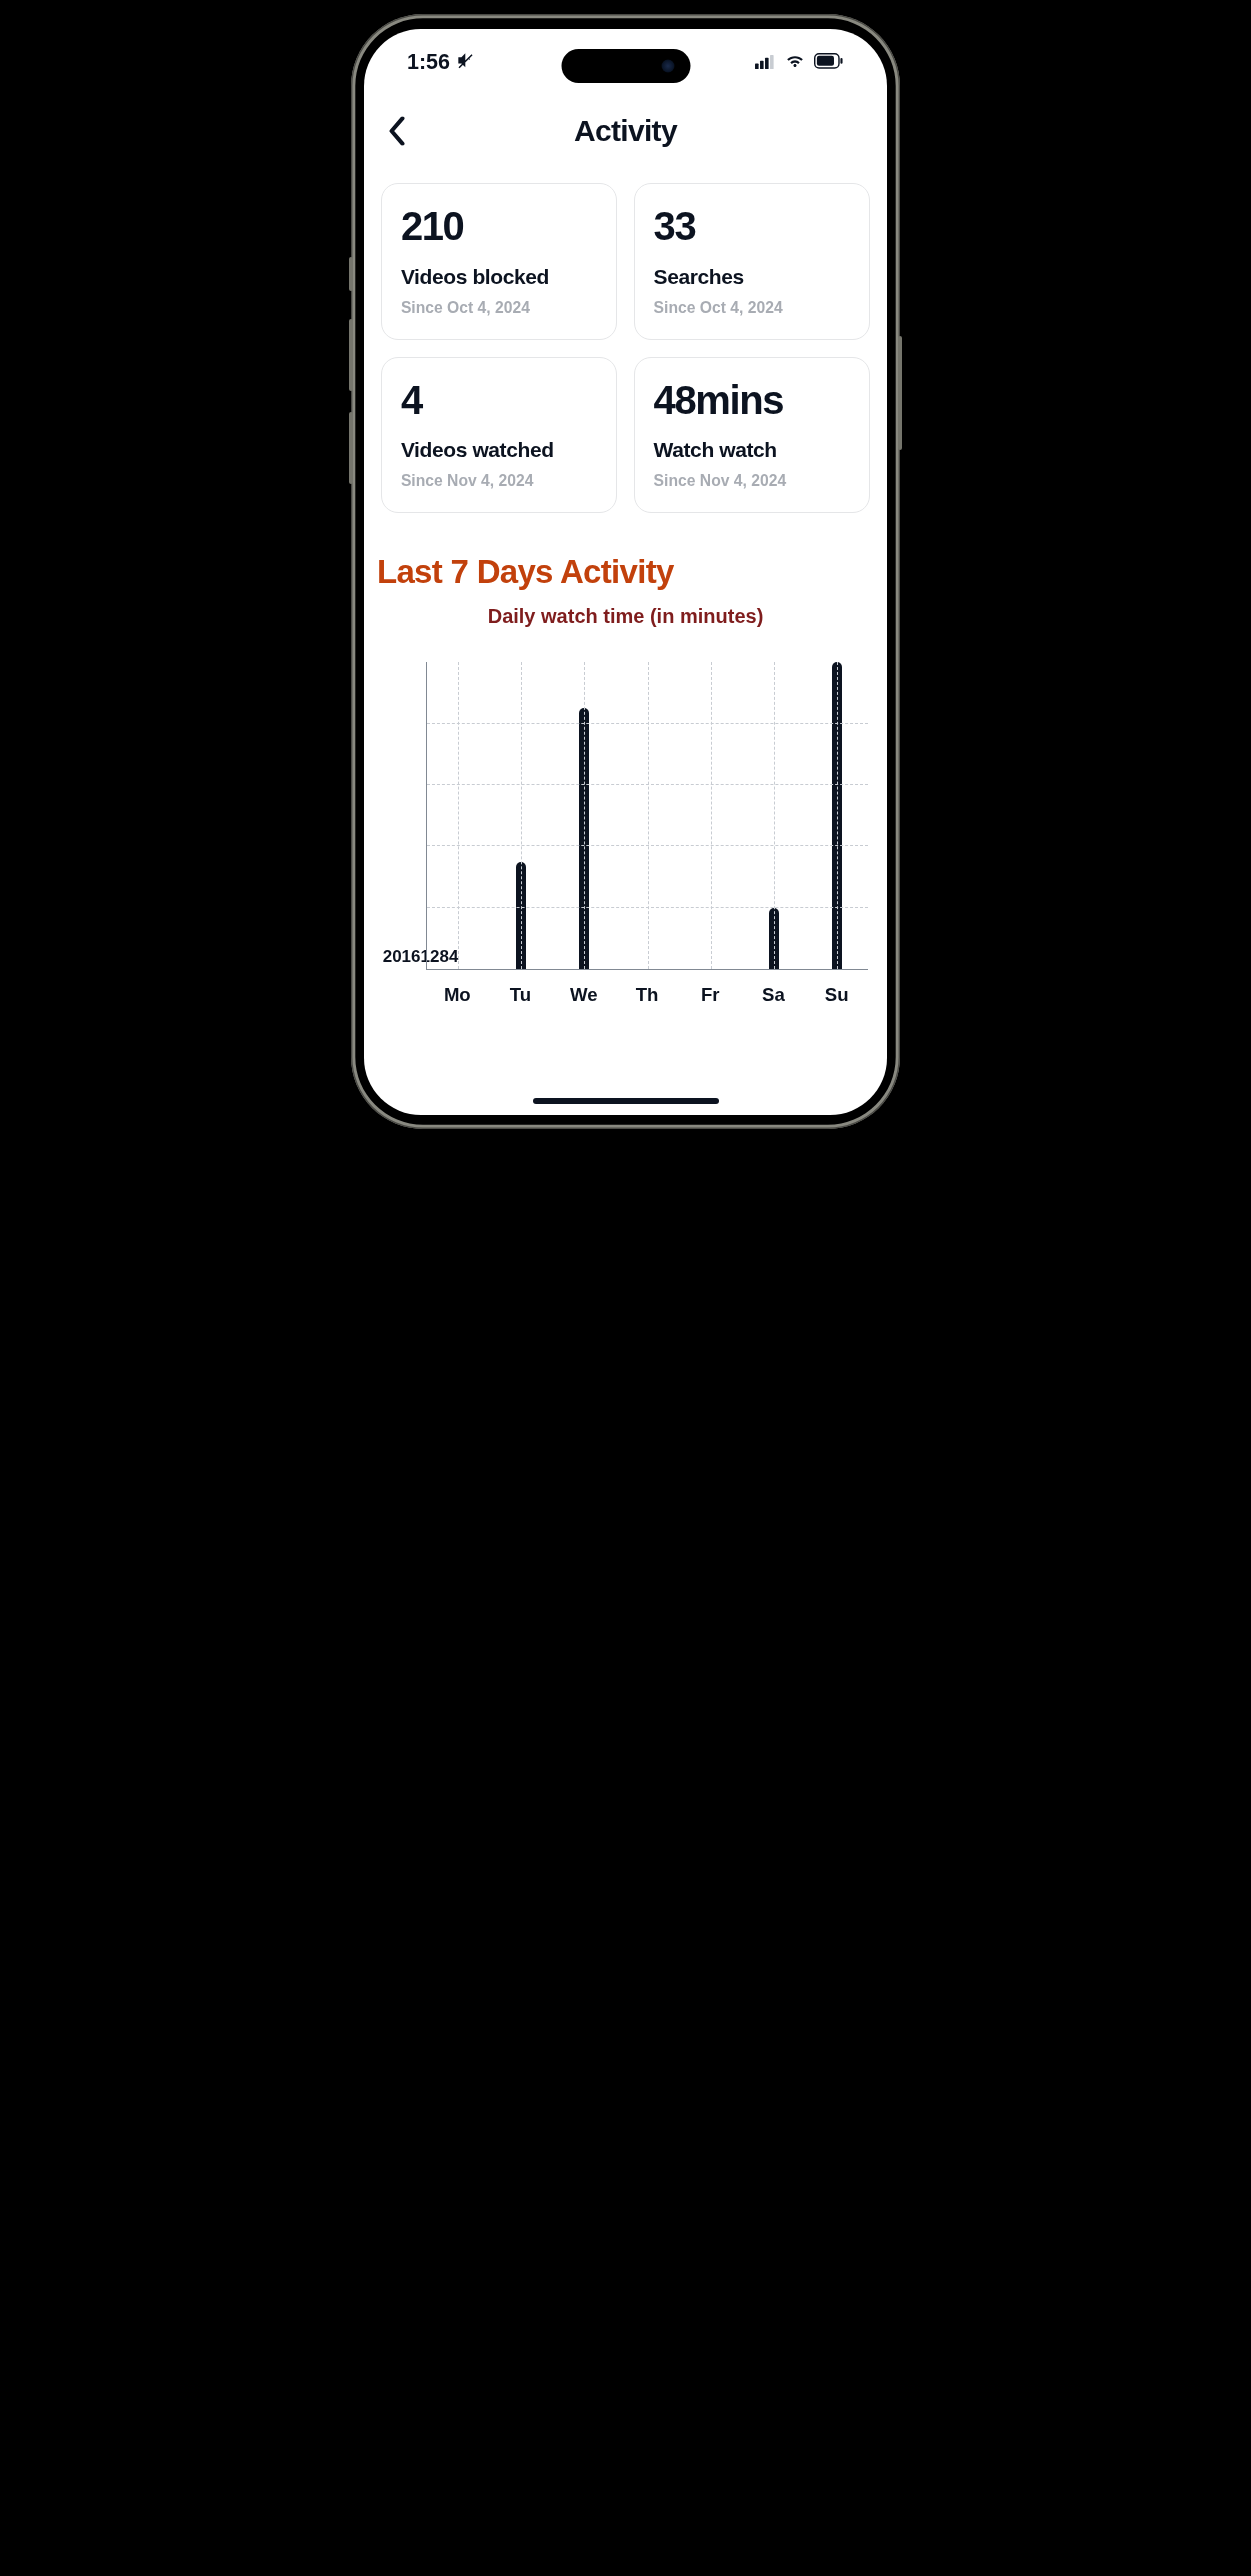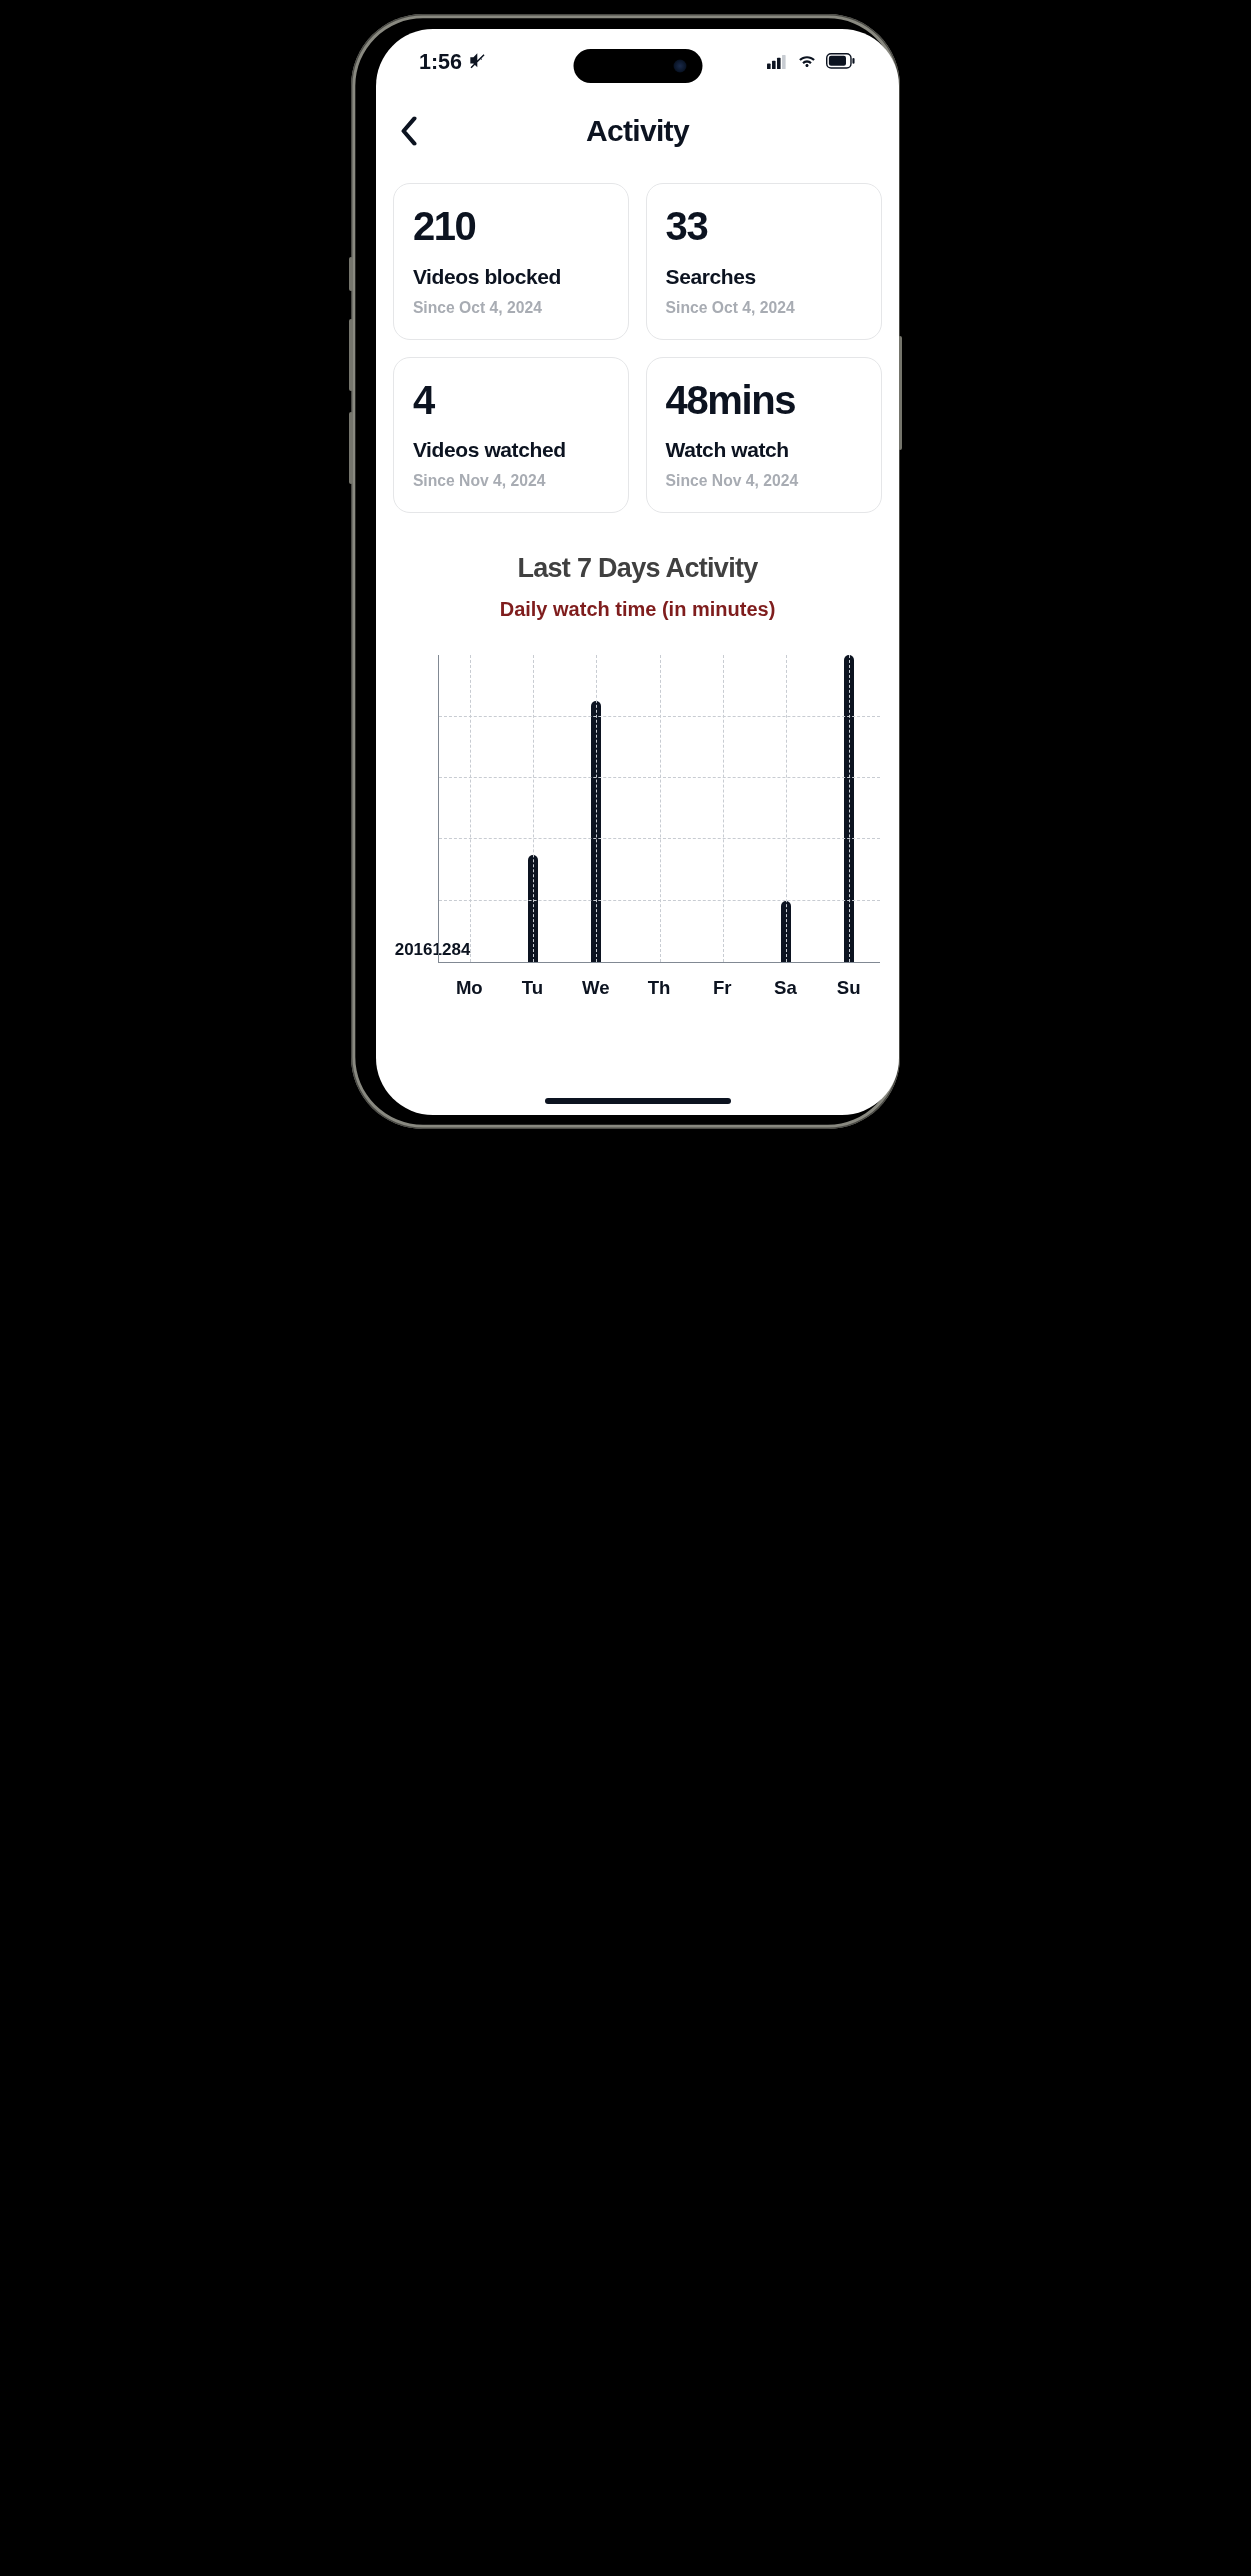--- a/index.html
+++ b/index.html
@@ -16,21 +16,20 @@
   margin: 14.3px;
   box-shadow: inset 0 0 0 1.4px #4a4a45, inset 0 0 0 4.3px #898980;
 }
 .screen {
   width: 100%; height: 100%;
   background: #fff;
   border-radius: 57px;
   position: relative;
   overflow: hidden;
   padding: 0 13px;
-  margin-left: 12px;
 }
 .notch {
   position: absolute;
   top: 20px;
   left: 50%;
   transform: translateX(-50%);
   width: 129px; height: 34px;
   background: #000;
   border-radius: 21.5px;
   z-index: 10;
@@ -115,24 +114,24 @@
 }
 .card-sub {
   font-size: 15.7px;
   font-weight: 600;
   color: #a8acb3;
   margin-top: 10px;
 }
 
 
 .section-title {
-  text-align: center;
-  font-size: 27px;
+  text-align: left;
+  font-size: 33px;
   font-weight: 800;
-  color: #404040;
+  color: #c2410c;
   margin-top: 40px;
   letter-spacing: -0.7px;
 }
 .section-sub {
   text-align: center;
   font-size: 20px;
   font-weight: 600;
   color: #7f1d1d;
   margin-top: 14.3px;
 }

